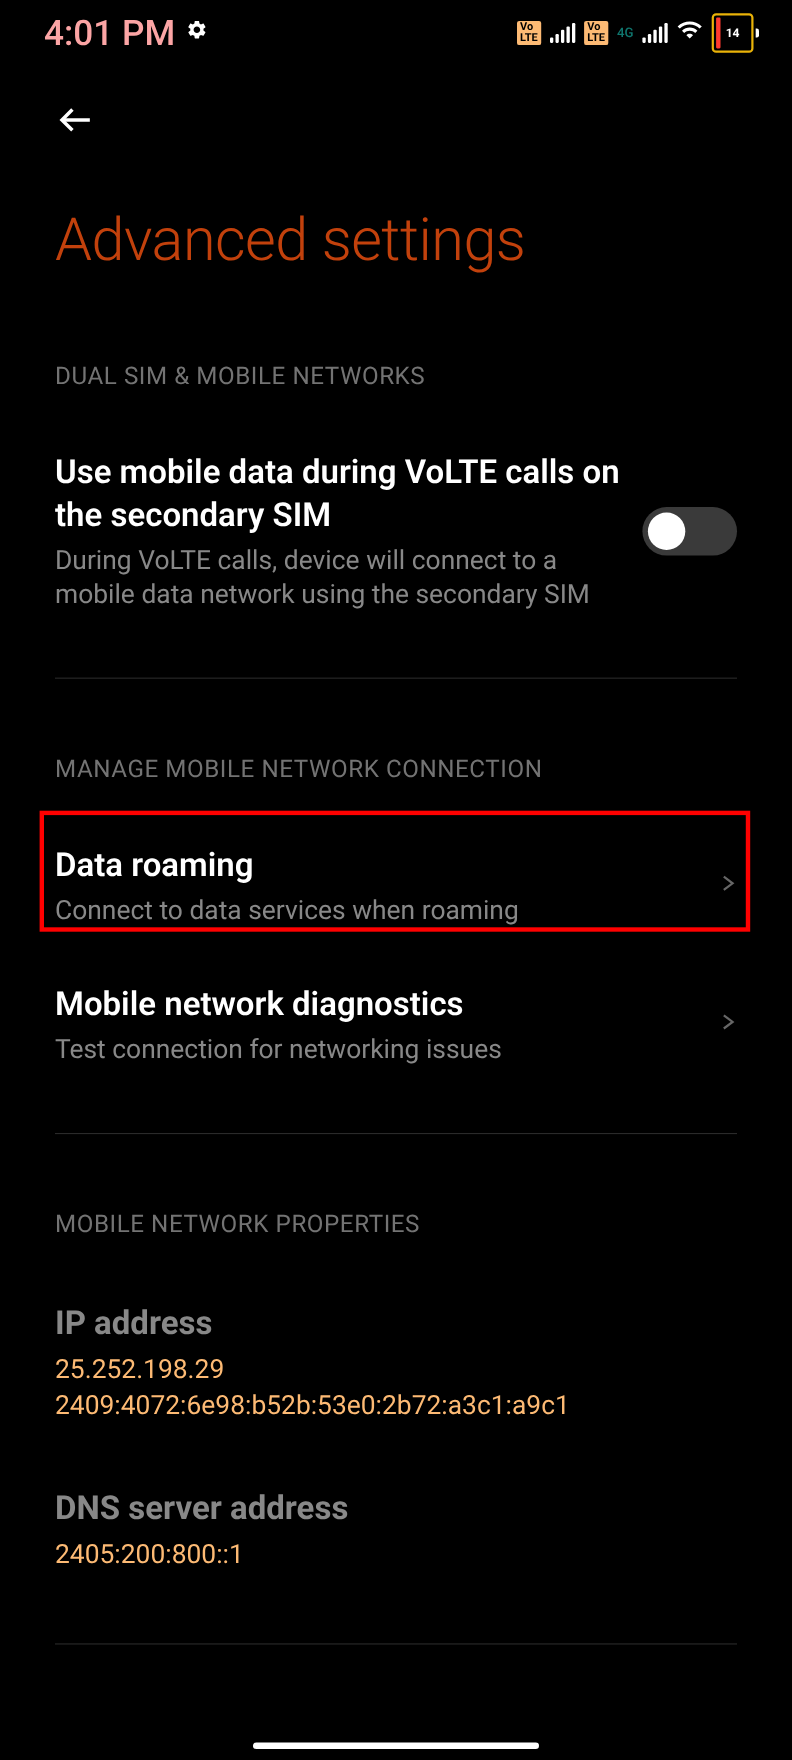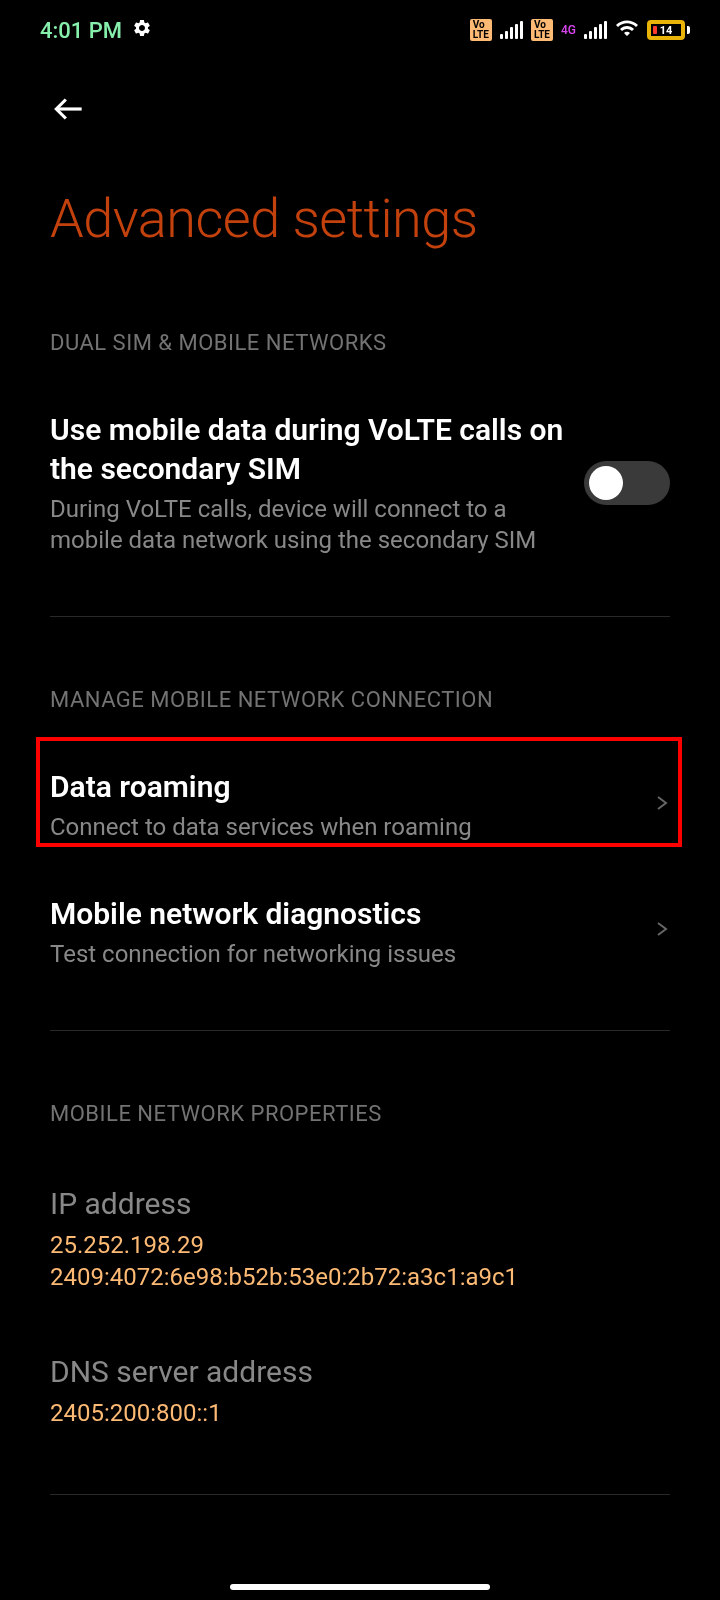--- a/index.html
+++ b/index.html
@@ -27,23 +27,23 @@
       height: 60px;
     }
     
     .status-left {
       display: flex;
       align-items: center;
       gap: 10px;
     }
     
     .time {
-      font-size: 22px;
+      font-size: 32px;
       font-weight: 500;
-      color: #86efac;
+      color: #fca5a5;
     }
     
     .gear-icon {
       font-size: 22px;
       color: #ffffff;
     }
     
     .status-right {
       display: flex;
       align-items: center;
@@ -74,39 +74,39 @@
     }
     
     .signal-bars span:nth-child(1) { height: 5px; }
     .signal-bars span:nth-child(2) { height: 8px; }
     .signal-bars span:nth-child(3) { height: 12px; }
     .signal-bars span:nth-child(4) { height: 15px; }
     .signal-bars span:nth-child(5) { height: 18px; }
     
     .net-label {
       font-size: 12px;
-      color: #d946ef;
+      color: #0f766e;
       font-weight: 500;
     }
     
     .wifi-icon {
       font-size: 22px;
       color: #ffffff;
     }
     
     .battery {
       display: flex;
       align-items: center;
       gap: 2px;
     }
     
     .battery-body {
       width: 38px;
-      height: 20px;
-      border: 4px solid #eab308;
+      height: 36px;
+      border: 2px solid #eab308;
       border-radius: 4px;
       position: relative;
       display: flex;
       align-items: center;
       padding: 2px;
     }
     
     .battery-fill {
       width: 14%;
       height: 100%;
@@ -225,21 +225,21 @@
       margin: 35px 0 0 0;
     }
     
     
     .property-item {
       padding: 30px 0;
     }
     
     .property-title {
       font-size: 30px;
-      font-weight: 400;
+      font-weight: 700;
       color: #888888;
       margin-bottom: 8px;
     }
     
     .property-value {
       font-size: 24px;
       color: #fdba74;
       line-height: 1.35;
     }
     

